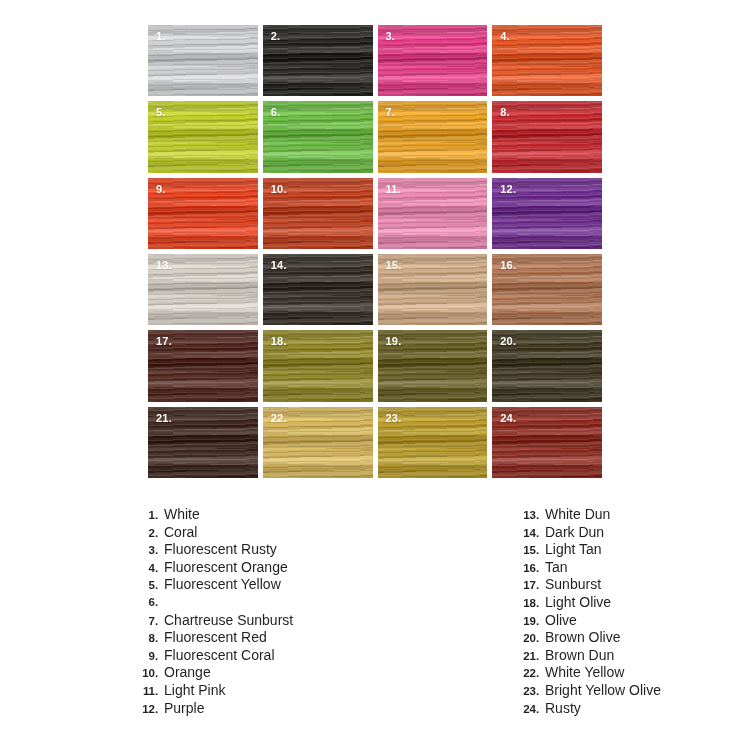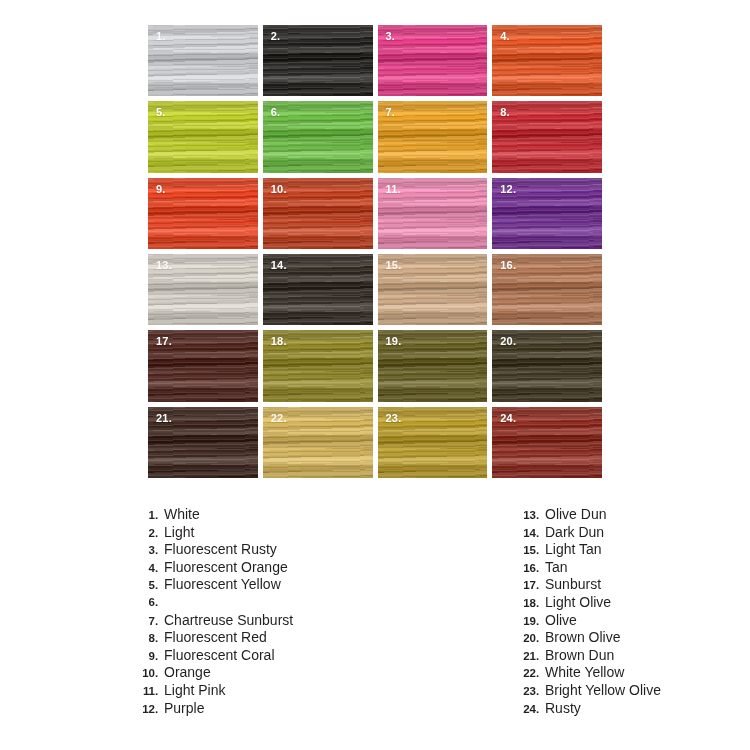--- a/index.html
+++ b/index.html
@@ -268,21 +268,21 @@
   </div>
 
 <div id="legend">
   <div class="legend-col col-left">
       <div class="legend-item">
         <span class="legend-num">1.</span>
         <span class="legend-label">White</span>
       </div>
       <div class="legend-item">
         <span class="legend-num">2.</span>
-        <span class="legend-label">Light</span>
+        <span class="legend-label">Coral</span>
       </div>
       <div class="legend-item">
         <span class="legend-num">3.</span>
         <span class="legend-label">Fluorescent Rusty</span>
       </div>
       <div class="legend-item">
         <span class="legend-num">4.</span>
         <span class="legend-label">Fluorescent Orange</span>
       </div>
       <div class="legend-item">
@@ -313,21 +313,21 @@
         <span class="legend-label">Light Pink</span>
       </div>
       <div class="legend-item">
         <span class="legend-num">12.</span>
         <span class="legend-label">Purple</span>
       </div>
     </div>
   <div class="legend-col col-right">
       <div class="legend-item">
         <span class="legend-num">13.</span>
-        <span class="legend-label">Olive Dun</span>
+        <span class="legend-label">White Dun</span>
       </div>
       <div class="legend-item">
         <span class="legend-num">14.</span>
         <span class="legend-label">Dark Dun</span>
       </div>
       <div class="legend-item">
         <span class="legend-num">15.</span>
         <span class="legend-label">Light Tan</span>
       </div>
       <div class="legend-item">

